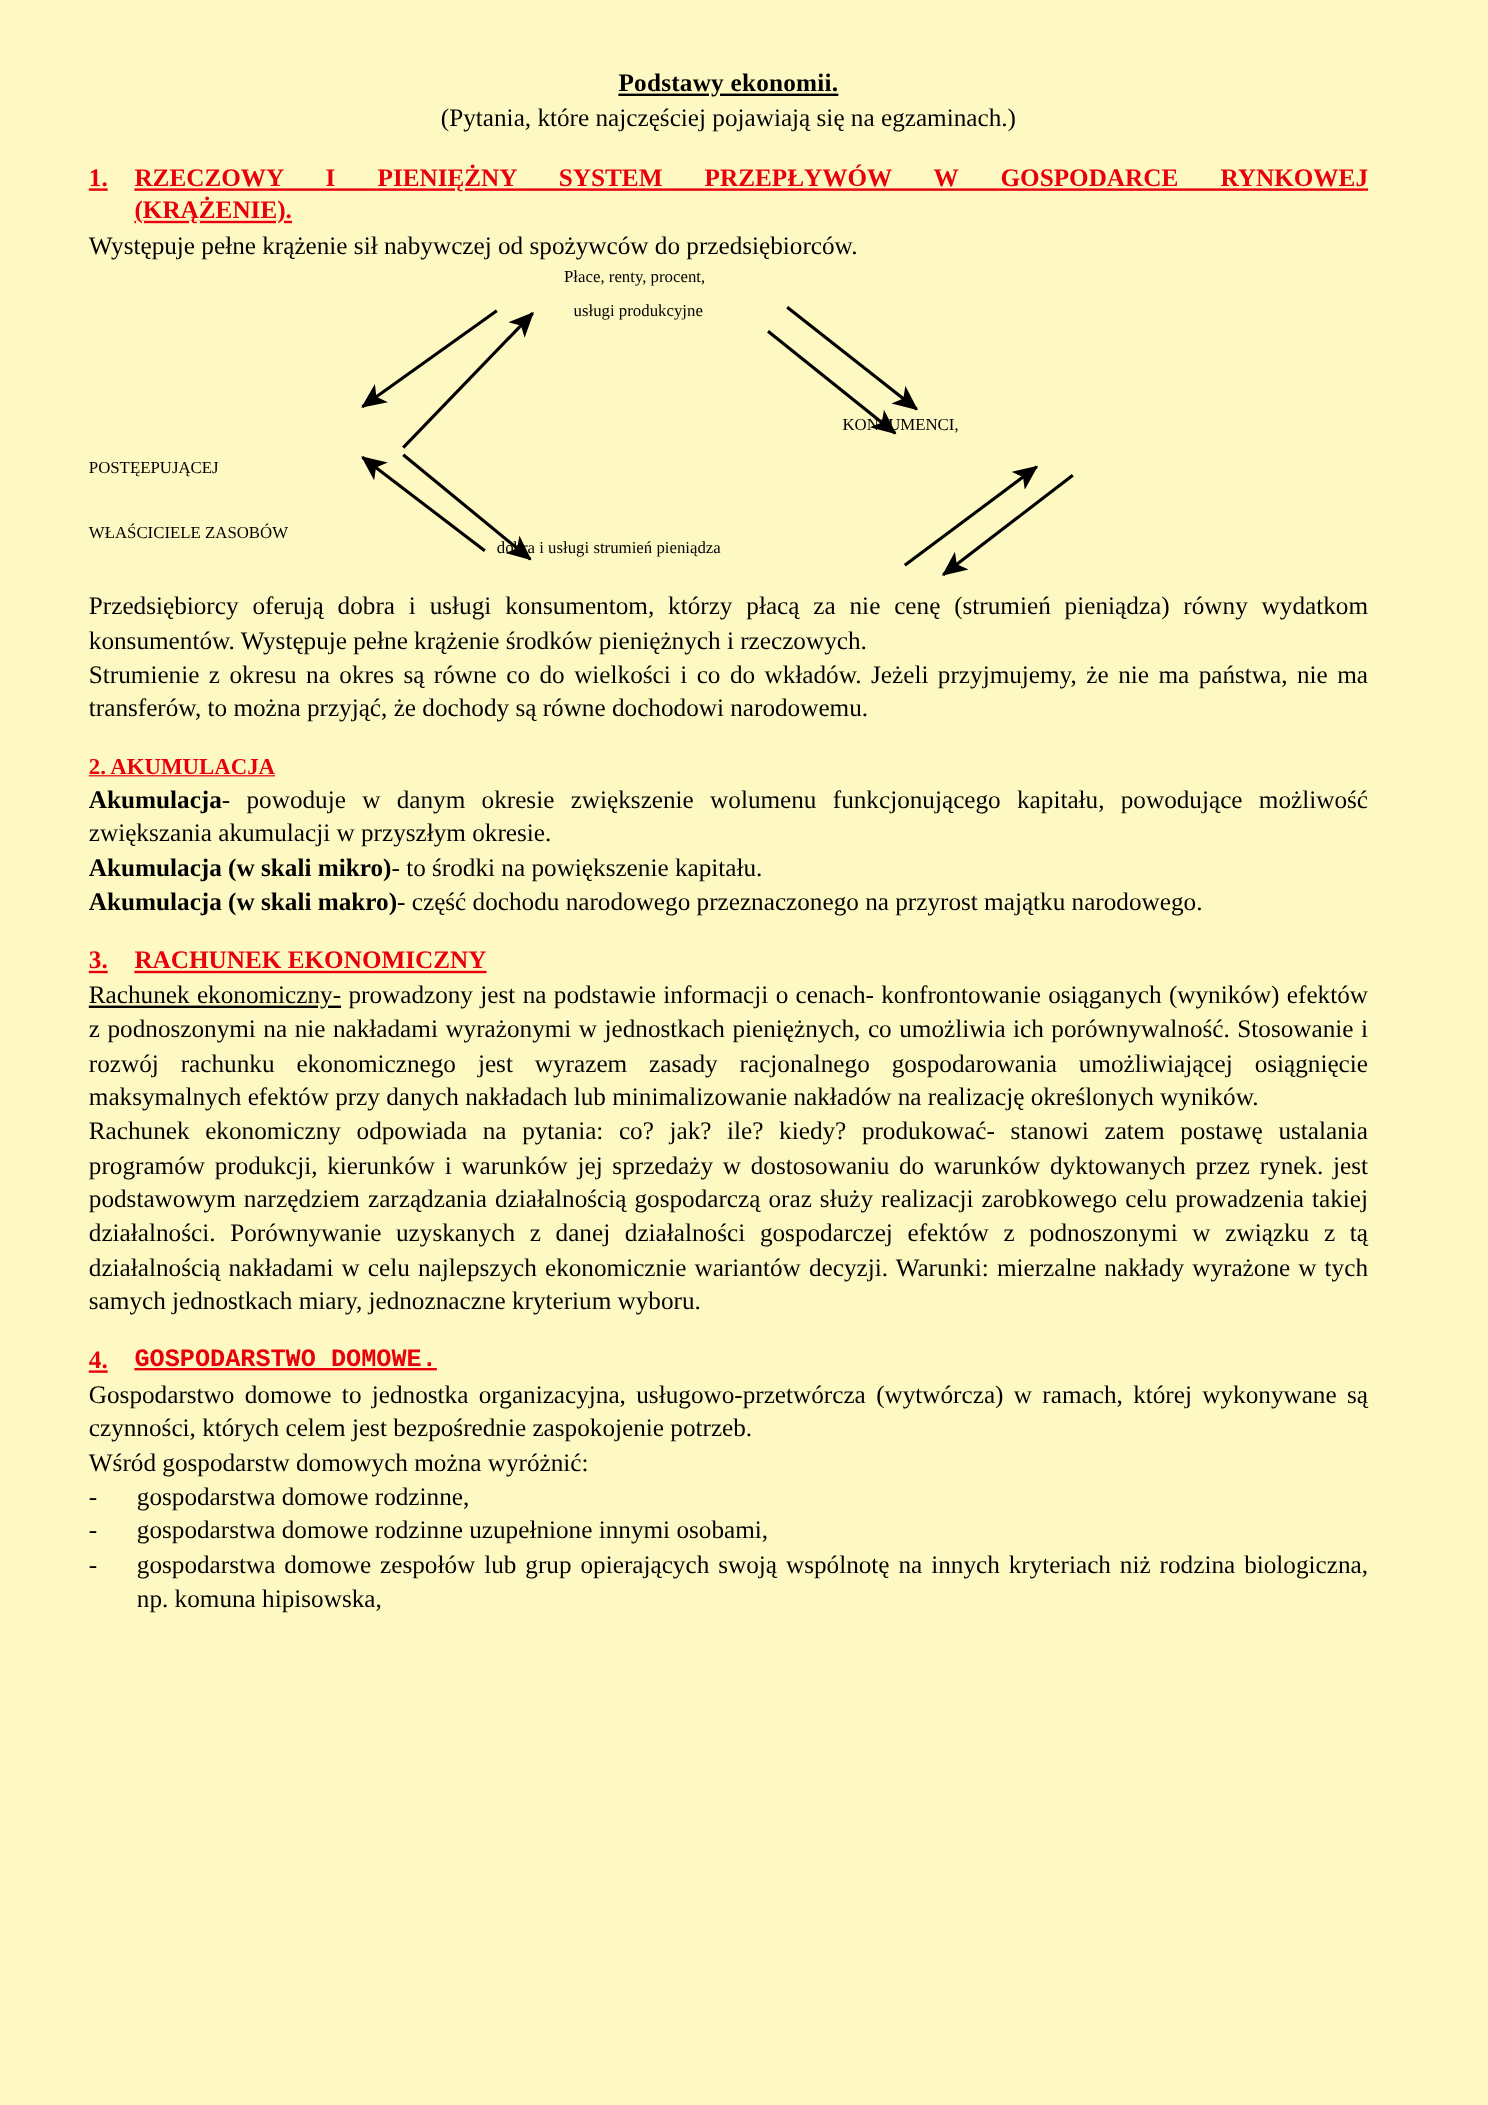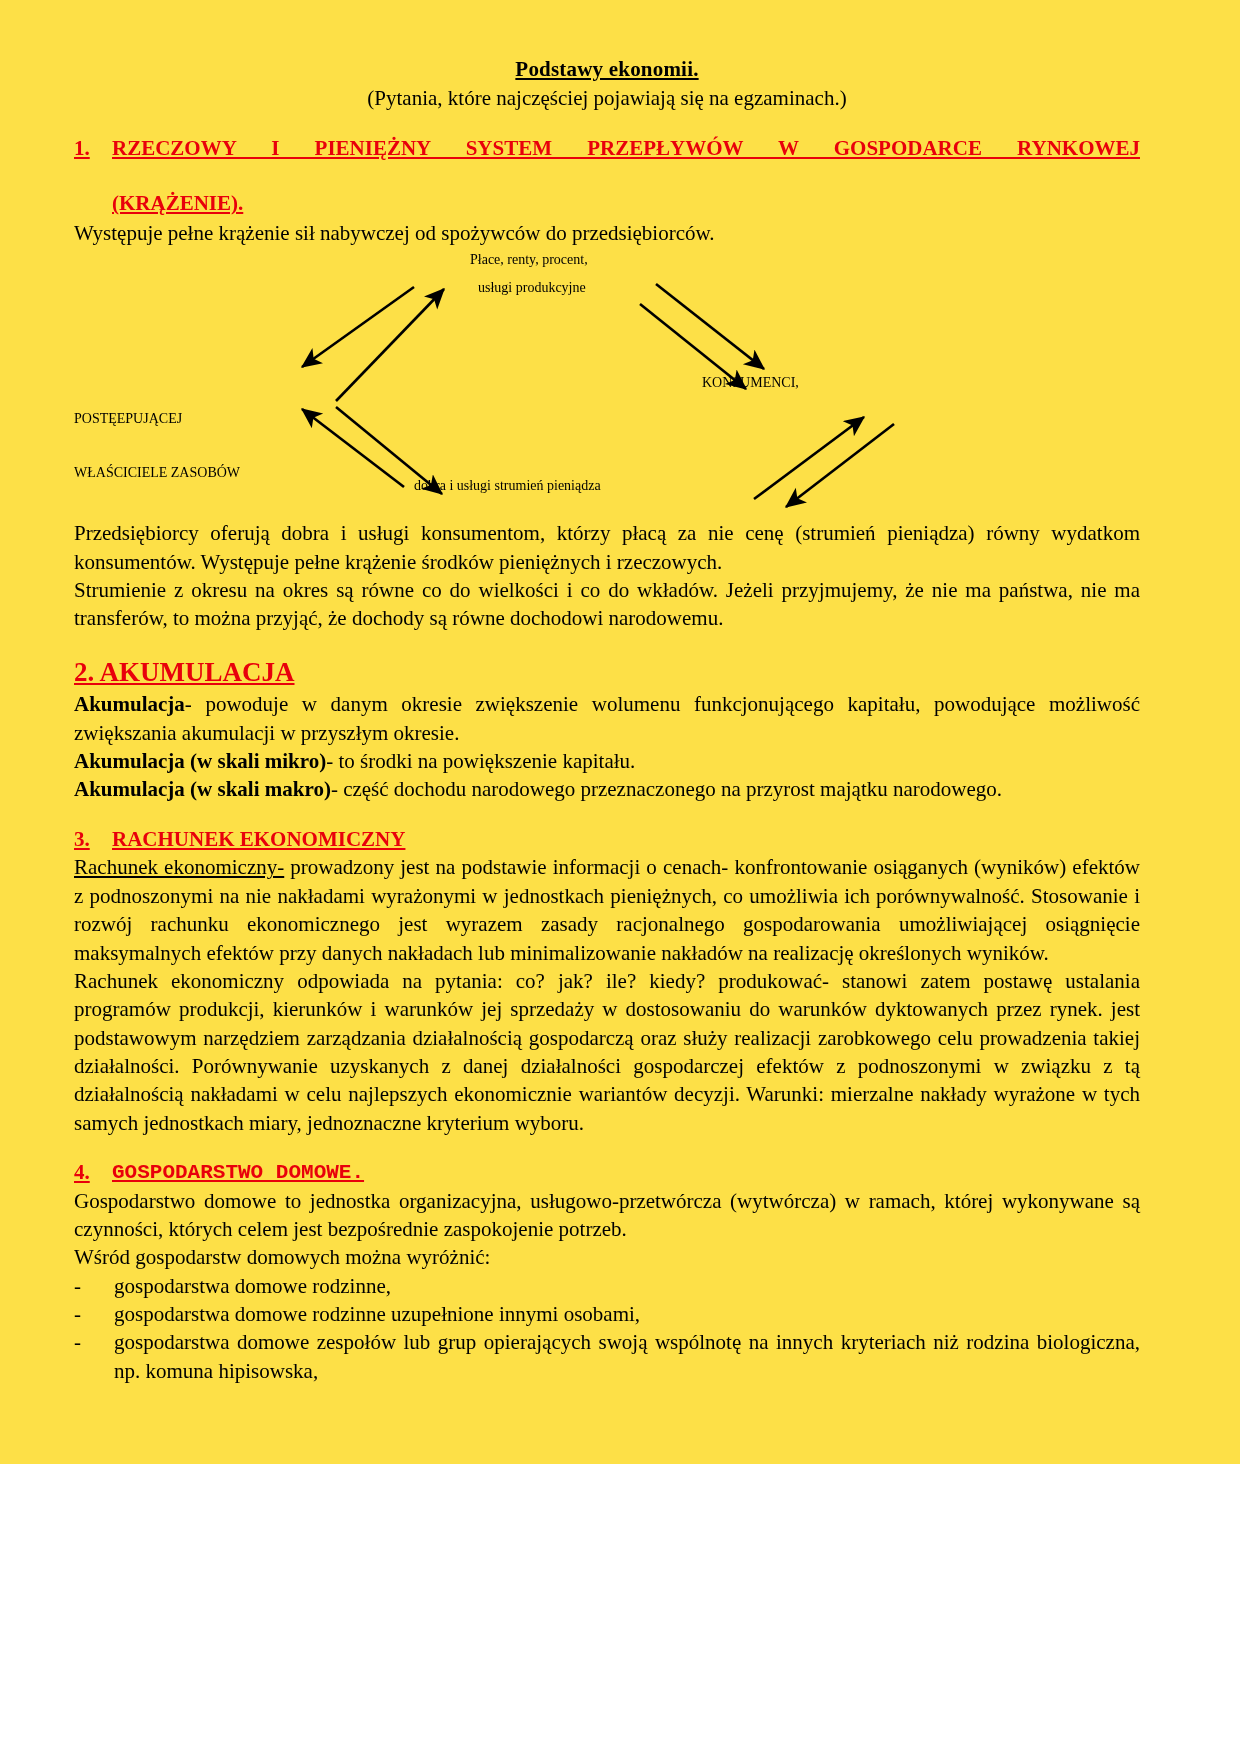--- a/index.html
+++ b/index.html
@@ -7,22 +7,22 @@
     padding: 0;
     background: #ffffff;
   }
   body {
     font-family: "Liberation Serif", "DejaVu Serif", serif;
     color: #000000;
   }
   .page {
     position: relative;
     width: 1240px;
-    height: 1464px;
-    background: #fde047;
+    height: 1754px;
+    background: #fef9c3;
     overflow: hidden;
     box-sizing: border-box;
     padding: 56px 100px 0 74px;
   }
   .doc-title {
     text-align: center;
     font-weight: bold;
     font-size: 21px;
     text-decoration: underline;
     line-height: 1.25;
@@ -53,21 +53,21 @@
     flex: 1;
     text-decoration: underline;
   }
   .heading-spread {
     text-align: justify;
     text-align-last: justify;
   }
   .section-heading-plain {
     color: #e8000b;
     font-weight: bold;
-    font-size: 27px;
+    font-size: 19px;
     line-height: 1.32;
     margin: 22px 0 0 0;
     text-decoration: underline;
     display: inline-block;
   }
   .subheading-underline {
     font-size: 21px;
     line-height: 1.35;
     text-decoration: underline;
     margin: 0;
@@ -130,21 +130,21 @@
 
 <div class="page">
 
   <div class="doc-title">Podstawy ekonomii.</div>
   <div class="doc-subtitle">(Pytania, które najczęściej pojawiają się na egzaminach.)</div>
 
   <div class="section-heading">
     <span class="num">1.</span>
     <span class="htext">
       <span class="heading-spread" style="display:block;">RZECZOWY  I  PIENIĘŻNY  SYSTEM  PRZEPŁYWÓW  W  GOSPODARCE  RYNKOWEJ</span>
-      <span style="display:block;margin-top:28px;">(KRĄŻENIE).</span>
+      <span style="display:block;">(KRĄŻENIE).</span>
     </span>
   </div>
 
   <p class="body nojust" style="margin-top:1px;">Występuje pełne krążenie sił nabywczej od spożywców do przedsiębiorców.</p>
 
   <div class="diagram">
     <svg width="1092" height="270" viewBox="0 0 1092 270">
       <defs>
         <marker id="ah" markerWidth="9" markerHeight="9" refX="7.5" refY="3.6" orient="auto" markerUnits="strokeWidth">
           <path d="M0,0 L8,3.6 L0,7.2 L2,3.6 z" fill="#000"></path>

